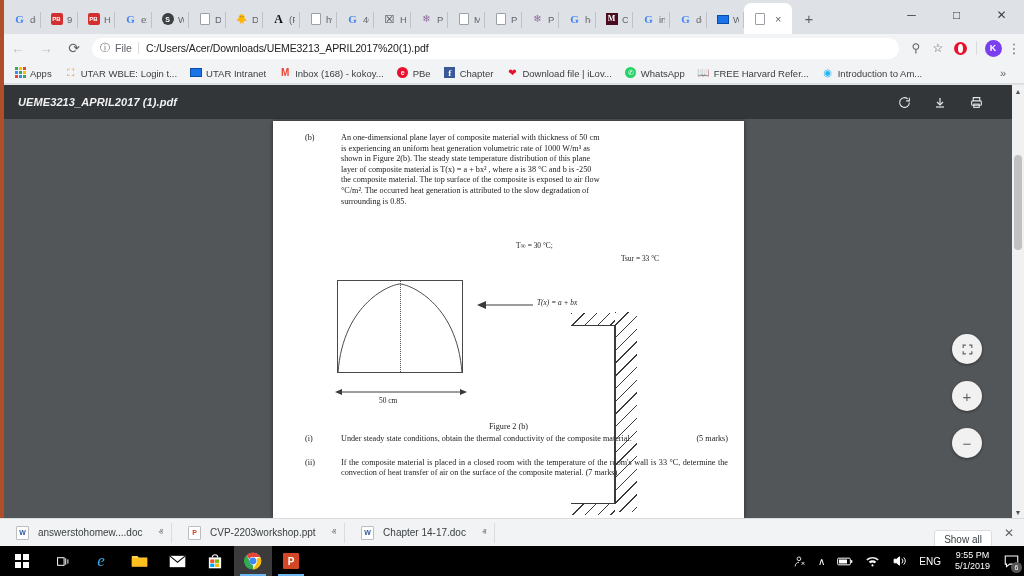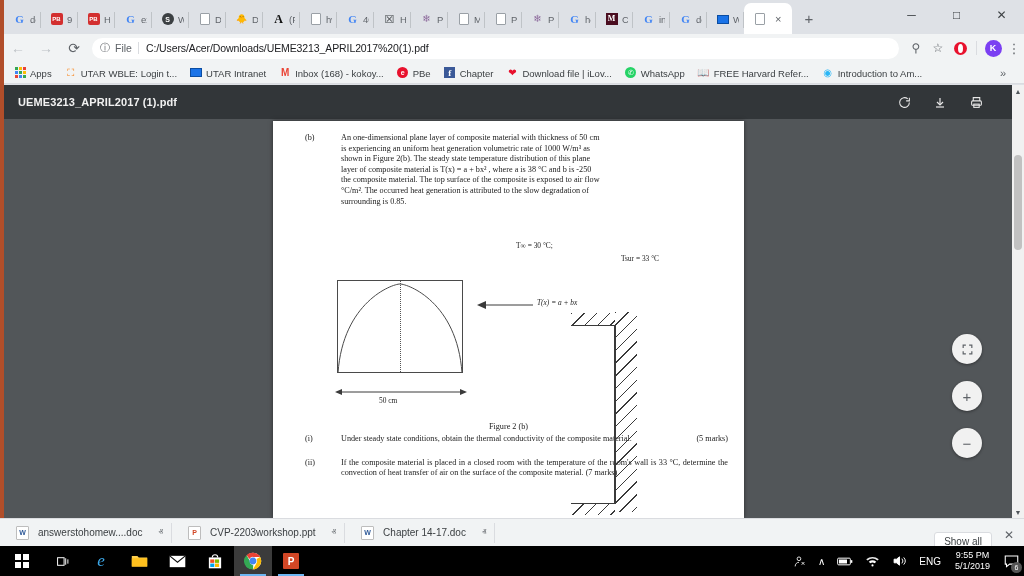--- a/index.html
+++ b/index.html
@@ -156,21 +156,21 @@
   
   .pdfviewer {
     position:absolute; left:4px; top:85px; right:0; bottom:0;
     background:#525659;
   }
   .pdf-toolbar {
     position:absolute; left:0; top:0; right:0; height:34px;
     background:#323639;
     display:flex; align-items:center;
   }
-  .pdf-title { color:#f1f1f1; font-size:11px; font-weight:bold; margin-left:14px; letter-spacing:0.1px;}
+  .pdf-title { color:#f1f1f1; font-size:11px; font-weight:bold; margin-left:14px; letter-spacing:0.1px;font-style:italic;}
   .pdf-page { position:absolute; left:0; right:0; text-align:center; color:#e8e8e8; font-size:10.5px;}
   .pdf-actions { position:absolute; right:40px; display:flex; align-items:center; gap:20px;}
   .pdf-actions .pa { color:#e8e8e8; font-size:13px; display:flex; align-items:center; justify-content:center; width:16px; height:16px;}
   .pdf-scrollbar {
     position:absolute; right:0; top:0; width:12px; bottom:0; background:#f1f1f1;
   }
   .pdf-scrollbar .track-up, .pdf-scrollbar .track-dn {
     position:absolute; left:0; width:12px; height:12px; background:#f1f1f1;
     display:flex; align-items:center; justify-content:center; font-size:7px; color:#50555a;
   }
@@ -217,21 +217,21 @@
     width:30px;height:30px;border-radius:50%;background:#f1f1f1;
     display:flex;align-items:center;justify-content:center;
     color:#5f6368; font-size:15px;
     box-shadow:0 1px 3px rgba(0,0,0,.4);
   }
 
   
   .shelf {
     position:absolute; left:0; top:518px; width:1024px; height:28px;
     background:#f1f3f4; border-top:1px solid #dadce0;
-    display:flex; 
+    display:flex; align-items:center;
   }
   .dl-item {
     display:flex; align-items:center; height:20px;
     margin-left:14px; padding-right:8px;
     font-size:10px; color:#3c4043;
     border-right:1px solid #dadce0;
     padding-left:2px;
   }
   .dl-item .dlicon {
     width:13px;height:14px;margin-right:9px;position:relative;

